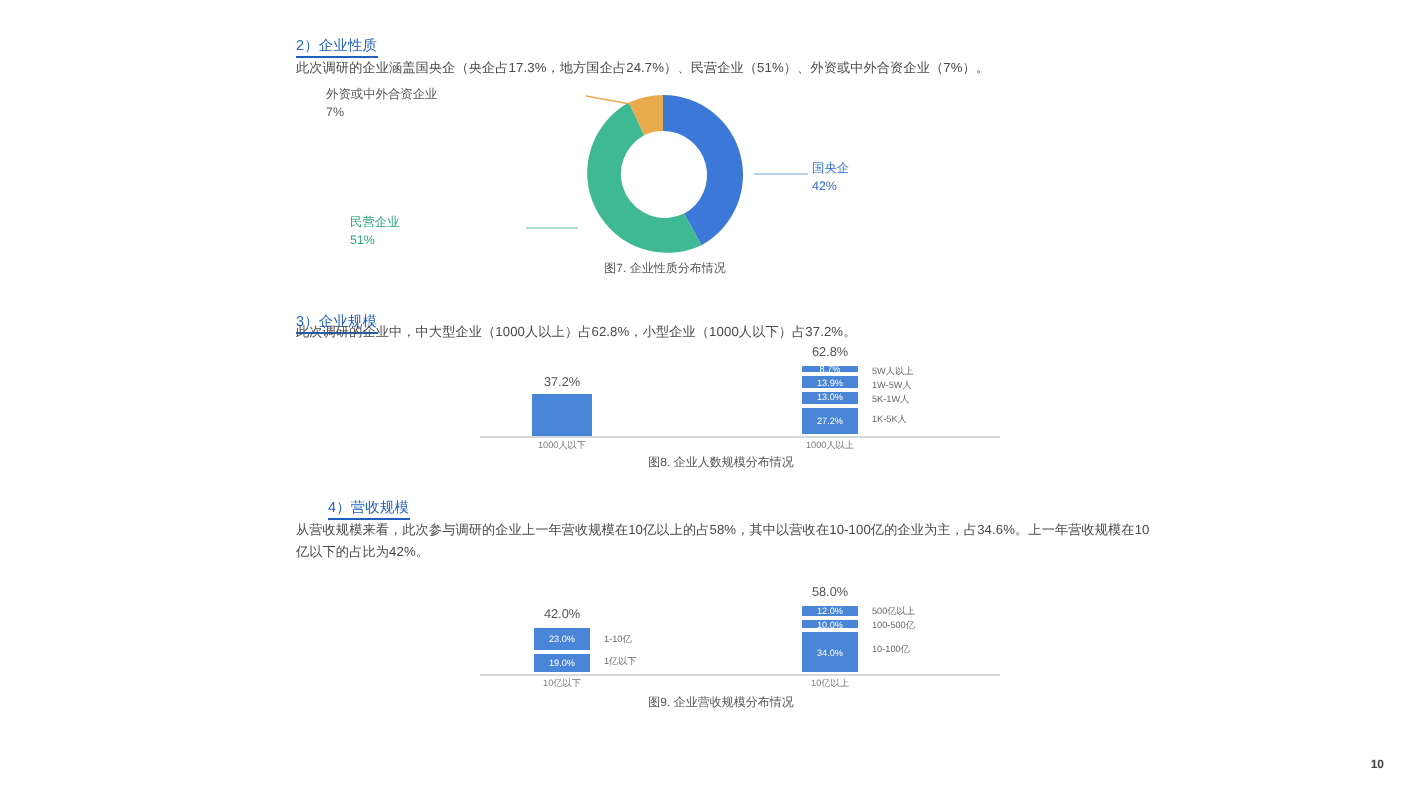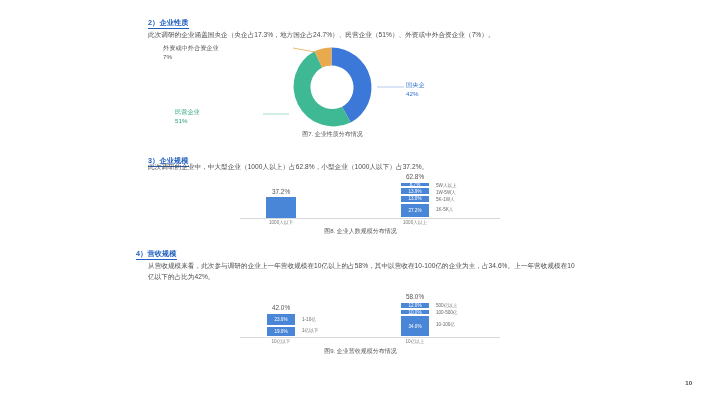--- a/index.html
+++ b/index.html
@@ -10,21 +10,21 @@
     color:#3c3c3c;
     overflow:hidden;
     position:relative;
   }
   .page{position:absolute;left:0;top:0;width:710px;height:399px;}
 
   
   .sec-head{
     position:absolute;
     font-size:7.2px;
-    font-weight:700;
+    font-weight:400;
     color:#1f5fbf;
     letter-spacing:.1px;
     white-space:nowrap;
   }
   .sec-head span.u{ border-bottom:1px solid #1f5fbf; padding-bottom:.5px;}
 
   .para{
     position:absolute;
     font-size:6.6px;
     line-height:10.5px;
@@ -164,21 +164,21 @@
     <div class="xtick" style="left:150px;top:44px;width:50px;">1000人以上</div>
 
     <div class="legtxt" style="left:196px;top:6.5px;">5W人以上</div>
     <div class="legtxt" style="left:196px;top:13.5px;">1W-5W人</div>
     <div class="legtxt" style="left:196px;top:21px;">5K-1W人</div>
     <div class="legtxt" style="left:196px;top:31px;">1K-5K人</div>
   </div>
 
   <div class="caption" style="left:278px;top:227px;width:165px;">图8. 企业人数规模分布情况</div>
 
-  <div class="sec-head" style="left:136px;top:249px;">
+  <div class="sec-head" style="left:164px;top:249px;">
     <span class="u">4）营收规模</span>
   </div>
 
   <div class="para" style="left:148px;top:261px;width:430px;">从营收规模来看，此次参与调研的企业上一年营收规模在10亿以上的占58%，其中以营收在10-100亿的企业为主，占34.6%。上一年营收规模在10亿以下的占比为42%。</div>
 
   <div class="chart" style="left:240px;top:295px;width:260px;height:50px;">
     <div class="axis" style="left:0;top:42px;width:260px;"></div>
 
     <div class="tot" style="left:16px;top:9px;width:50px;">42.0%</div>
     <div class="bar" style="left:26px;top:18px;width:30px;height:24px;">

